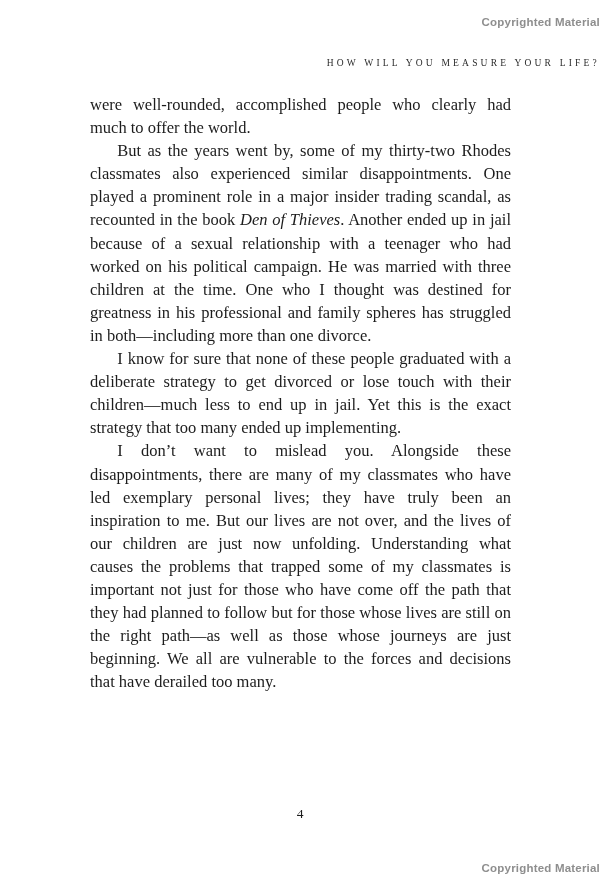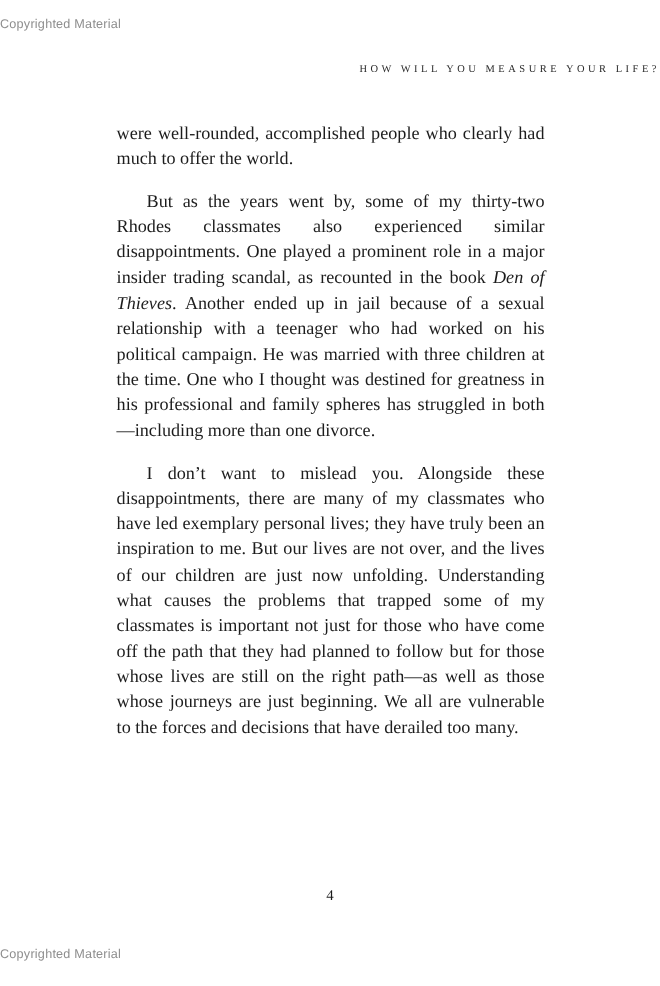--- a/index.html
+++ b/index.html
@@ -12,25 +12,26 @@
     width: 600px;
     height: 896px;
     background: #ffffff;
     overflow: hidden;
     font-family: "Liberation Serif", serif;
   }
   .copyright {
     position: absolute;
     left: 0;
     width: 100%;
-    text-align: left;
+    text-align: right;
     font-family: "Liberation Sans", sans-serif;
     font-size: 11.5px;
     color: #8e8e8e;
     letter-spacing: 0.2px;
+    font-weight: bold;
   }
   .copyright.top { top: 16px; }
   .copyright.bottom { top: 862px; }
   .running-header {
     position: absolute;
     top: 58px;
     left: 0;
     width: 100%;
     text-align: right;
     font-family: "Liberation Serif", serif;
@@ -44,21 +45,21 @@
     position: absolute;
     top: 93px;
     left: 90px;
     width: 421px;
     font-size: 16.5px;
     line-height: 23.1px;
     color: #1c1c1c;
     text-align: justify;
   }
   .body-text p {
-    margin: 16px;
+    margin: 0;
     padding: 0;
     text-indent: 1.65em;
   }
   .body-text p.noindent {
     text-indent: 0;
   }
   .body-text i {
   }
   .page-number {
     position: absolute;
@@ -79,20 +80,21 @@
   <div class="copyright top">Copyrighted Material</div>
 
   <div class="running-header">HOW WILL YOU MEASURE YOUR LIFE?</div>
 
   <div class="body-text">
 
     <p class="noindent"><span>were well-rounded, accomplished people who clearly had much to offer the world.</span></p>
 
     <p><span>But as the years went by, some of my thirty-two Rhodes classmates also experienced similar disappointments. One played a prominent role in a major insider trading scandal, as recounted in the book </span><i>Den of Thieves</i><span>. Another ended up in jail because of a sexual relationship with a teenager who had worked on his political campaign. He was married with three children at the time. One who I thought was destined for greatness in his professional and family spheres has struggled in both—including more than one divorce.</span></p>
 
+    <p><span>I know for sure that none of these people graduated with a deliberate strategy to get divorced or lose touch with their children—much less to end up in jail. Yet this is the exact strategy that too many ended up implementing.</span></p>
 
     <p><span>I don’t want to mislead you. Alongside these disappointments, there are many of my classmates who have led exemplary personal lives; they have truly been an inspiration to me. But our lives are not over, and the lives of our children are just now unfolding. Understanding what causes the problems that trapped some of my classmates is important not just for those who have come off the path that they had planned to follow but for those whose lives are still on the right path—as well as those whose journeys are just beginning. We all are vulnerable to the forces and decisions that have derailed too many.</span></p>
 
 
   </div>
 
   <div class="page-number">4</div>
 
   <div class="copyright bottom">Copyrighted Material</div>
 

